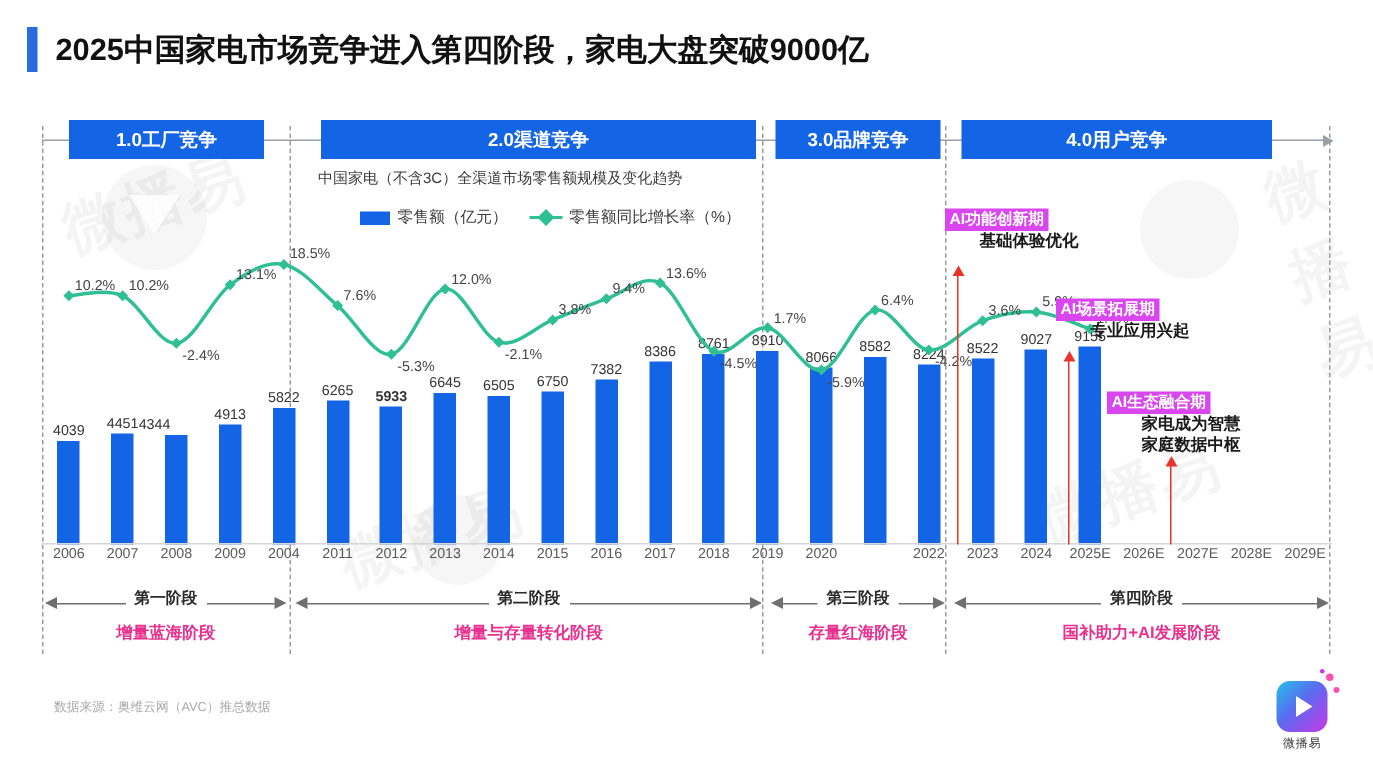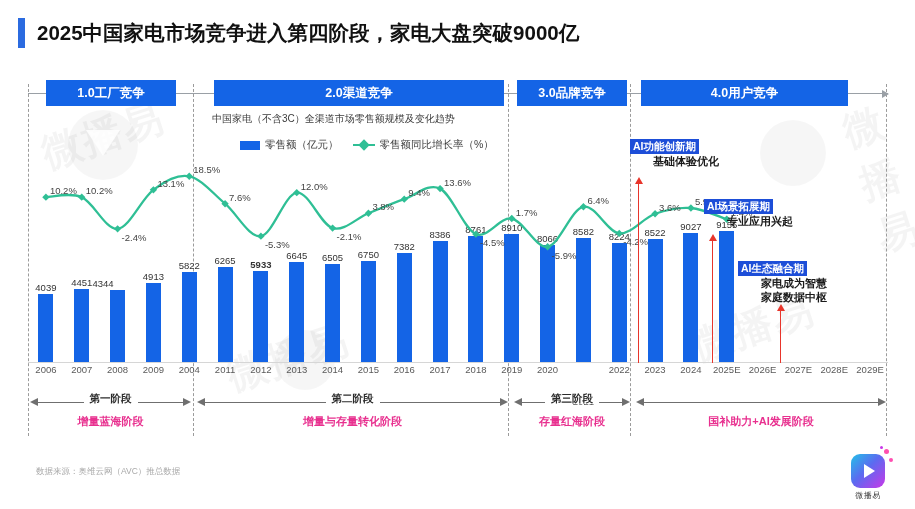--- a/index.html
+++ b/index.html
@@ -65,21 +65,21 @@
   
   .vsep { position: absolute; width: 0; border-left: 1.4px dashed #9b9b9b; z-index: 2; }
 
   
   .r-arrow { position: absolute; width: 0; border-left: 1.3px solid #e8352b; z-index: 4; }
   .r-arrow::before { content: ""; position: absolute; left: -4.3px; top: -6px;
                      border-left: 4.5px solid transparent;
                      border-right: 4.5px solid transparent;
                      border-bottom: 7px solid #e8352b; }
   .callout { position: absolute; z-index: 6; }
-  .callout-tag { display: inline-block; background: #1d4ed8; color: #fff;
+  .callout-tag { display: inline-block; background: #d946ef; color: #fff;
                  font-size: 10.5px; font-weight: 700; padding: 1px 3px;
                  white-space: nowrap; line-height: 1.25; }
   .callout-sub { font-size: 11px; font-weight: 700; color: #1a1a1a;
                  line-height: 1.2; white-space: nowrap; margin-top: 1px; padding-left: 23px; }
 
   
   .xaxis { position: absolute; left: 28px; top: 362px; width: 860px; height: 16px; z-index: 3; }
   .xaxis-line { position: absolute; left: 0; top: 0; width: 100%; height: 1px; background: #d6d6d6; }
   .year { position: absolute; top: 2px; font-size: 9.5px; color: #5a5a5a;
           text-align: center; white-space: nowrap; }
@@ -334,20 +334,21 @@
     <div class="stage-name"><span>第三阶段</span></div>
     <div class="stage-desc">存量红海阶段</div>
   </div>
 
   <div class="stage" style="left:608px;width:250px;">
     <div class="stage-arrow">
       <div class="hd-l"></div>
         <div class="ln"></div>
         <div class="hd-r"></div>
     </div>
+    <div class="stage-name"><span>第四阶段</span></div>
     <div class="stage-desc">国补助力+AI发展阶段</div>
   </div>
 </div>
 
 <div class="source">数据来源：奥维云网（AVC）推总数据</div>
 
 <div class="brand">
   <div class="brand-mark">
     <span class="dot" style="width:5px;height:5px;background:#ff4fb0;right:-4px;top:-5px;"></span>
     <span class="dot" style="width:4px;height:4px;background:#ff4fb0;right:-8px;top:4px;"></span>

